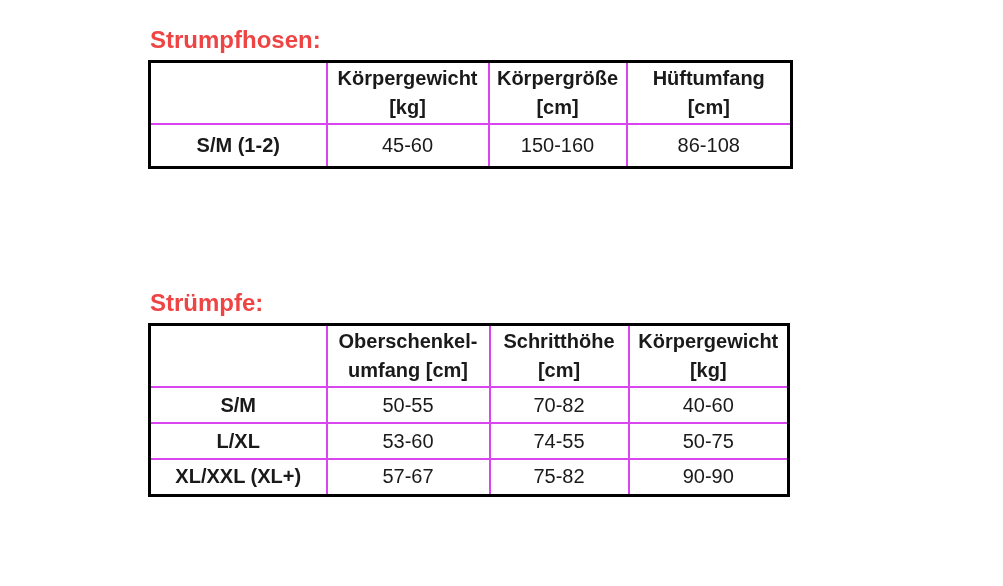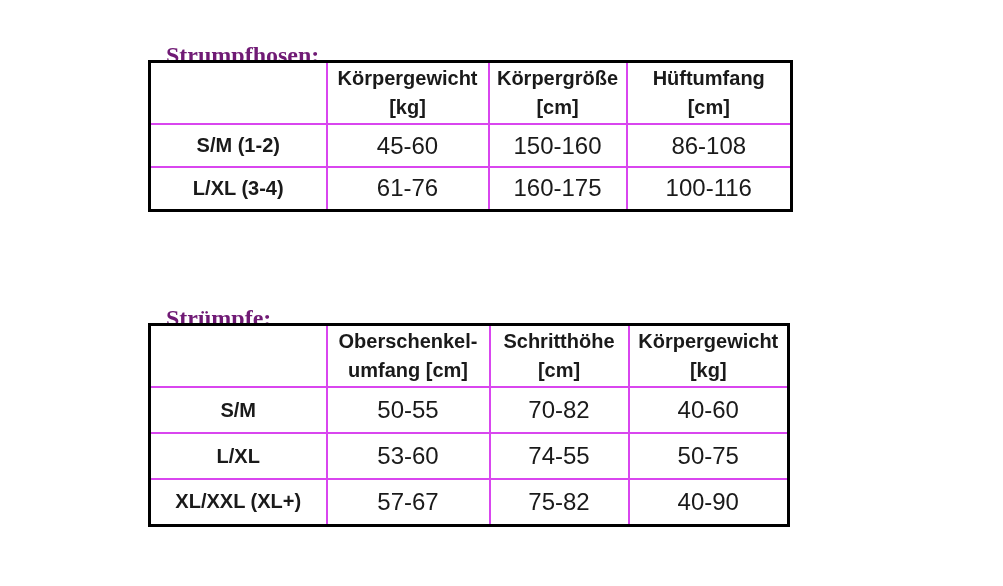--- a/index.html
+++ b/index.html
@@ -8,26 +8,25 @@
     width: 1003px;
     height: 586px;
     background: #ffffff;
     font-family: "Liberation Sans", "DejaVu Sans", sans-serif;
     color: #1a1a1a;
     overflow: hidden;
   }
   .tbl-title {
     position: absolute;
     left: 150px;
-    margin: 16px;
+    margin: 0;
     font-size: 24px;
     font-weight: 700;
-    color: #701a75;
+    color: #ef4444;
     letter-spacing: 0px;
-    font-family: Liberation Serif, serif;
   }
   #title-1 { top: 26px; }
   #title-2 { top: 289px; }
 
   table.size-table {
     position: absolute;
     left: 148px;
     border-collapse: collapse;
     table-layout: fixed;
     background: #ffffff;
@@ -49,25 +48,25 @@
     font-weight: 700;
     line-height: 29px;
     white-space: pre-line;
     height: 60px;
   }
   table.size-table tbody th {
     font-size: 20px;
     font-weight: 700;
   }
   table.size-table tbody td {
-    font-size: 24px;
+    font-size: 20px;
     font-weight: 400;
   }
   #table-1 tbody tr { height: 43px; }
-  #table-2 tbody tr { height: 46px; }
+  #table-2 tbody tr { height: 36px; }
 </style>
 </head>
 <body>
 
 <div class="page">
 
   <h2 class="tbl-title" id="title-1">Strumpfhosen:</h2>
 
   <table class="size-table" id="table-1">
     <colgroup>
@@ -86,26 +85,20 @@
         <th>Hüftumfang
 [cm]</th>
       </tr>
     </thead>
     <tbody>
       <tr>
         <th>S/M (1-2)</th>
         <td>45-60</td>
         <td>150-160</td>
         <td>86-108</td>
-      </tr>
-      <tr>
-        <th>L/XL (3-4)</th>
-        <td>61-76</td>
-        <td>160-175</td>
-        <td>100-116</td>
       </tr>
     </tbody>
   </table>
 
   <h2 class="tbl-title" id="title-2">Strümpfe:</h2>
 
   <table class="size-table" id="table-2">
     <colgroup>
       <col style="width:177px">
         <col style="width:163px">
@@ -133,18 +126,18 @@
       <tr>
         <th>L/XL</th>
         <td>53-60</td>
         <td>74-55</td>
         <td>50-75</td>
       </tr>
       <tr>
         <th>XL/XXL (XL+)</th>
         <td>57-67</td>
         <td>75-82</td>
-        <td>40-90</td>
+        <td>90-90</td>
       </tr>
     </tbody>
   </table>
 
 </div>
 
 </body></html>

